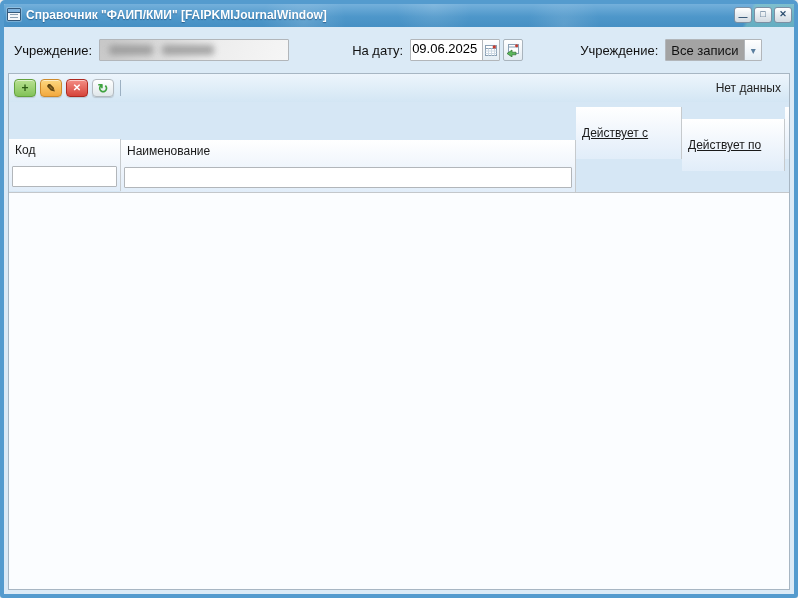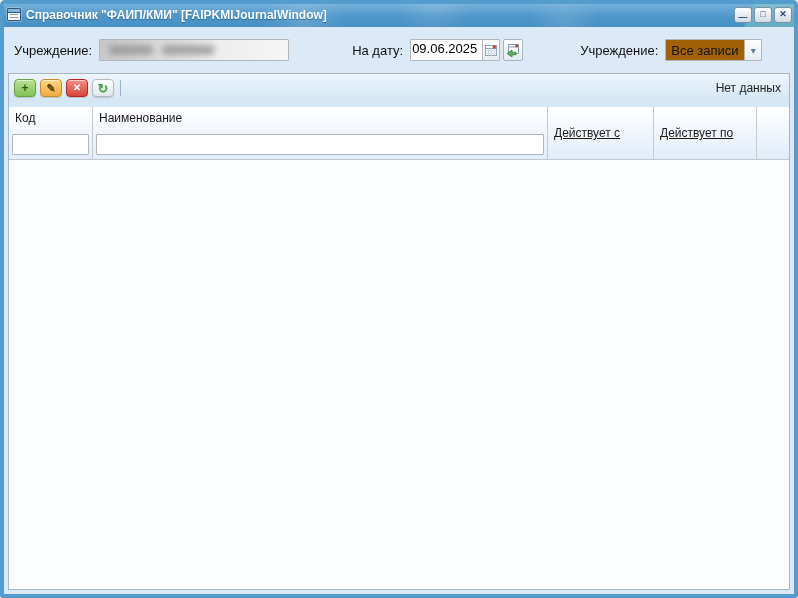--- a/index.html
+++ b/index.html
@@ -96,21 +96,21 @@
   }
   .sq-btn{
     width:20px; height:22px; margin-left:3px;
     border:1px solid #a9b4bd; border-radius:2px;
     background:linear-gradient(#ffffff,#e2ebf2);
     display:flex; align-items:center; justify-content:center; cursor:pointer;
   }
 
   .combo{
     margin-left:7px; height:22px; width:97px; display:flex;
-    border:1px solid #b2b6ba; border-radius:1px; background:#a16207; cursor:pointer;
+    border:1px solid #b2b6ba; border-radius:1px; background:#a3a3a3; cursor:pointer;
   }
   .combo-value{ flex:1; font-size:13px; padding:3px 0 0 5px; white-space:nowrap; overflow:hidden; }
   .combo .trigger{ color:#5a7e9e; font-size:10px; }
 
   .spacer1{ width:63px; flex:none; }
   .spacer2{ width:57px; flex:none; }
 
   
   .grid-panel{
     flex:1; min-height:0; margin-top:4px;
@@ -150,24 +150,24 @@
   }
   .hcol .hlabel{ display:block; padding:4px 5px 0 6px; white-space:nowrap; }
   .hcol.center{ display:flex; align-items:center;text-decoration:underline; }
   .hcol.center .hlabel{ padding:0 0 0 6px; }
   .hcol input{
     position:absolute; left:3px; right:3px; bottom:4px; height:21px;
     border:1px solid #b2b6ba; border-radius:1px;
     font:12px "Liberation Sans", sans-serif; padding:0 4px; outline:none;
     background:#fff;
   }
-  .c-kod{ width:84px; }
-  .c-naim{ width:455px; }
+  .c-kod{ width:112px;margin-top:32px; }
+  .c-naim{ width:455px;margin-top:33px; }
   .c-ds{ width:106px; }
-  .c-dp{ width:103px; }
+  .c-dp{ width:103px;margin-top:12px; }
   .c-spacer{ flex:1; border-right:0; cursor:default; }
 
   .grid-body{ flex:1; min-height:0; background:#fbfdff; }
 
   
   svg{ display:block; }
 </style>
 </head>
 <body>
 

